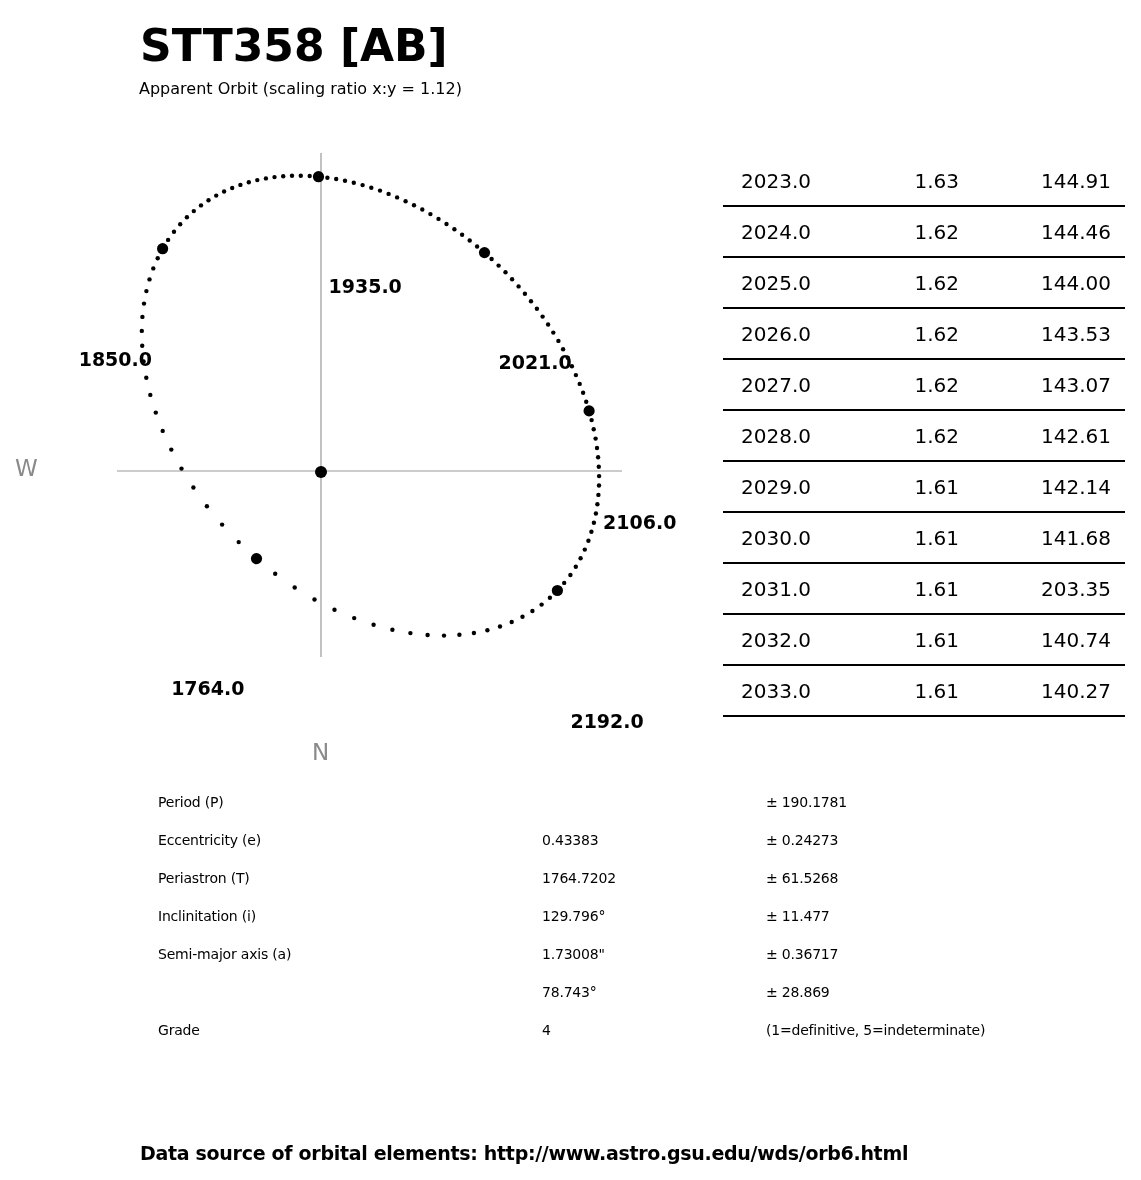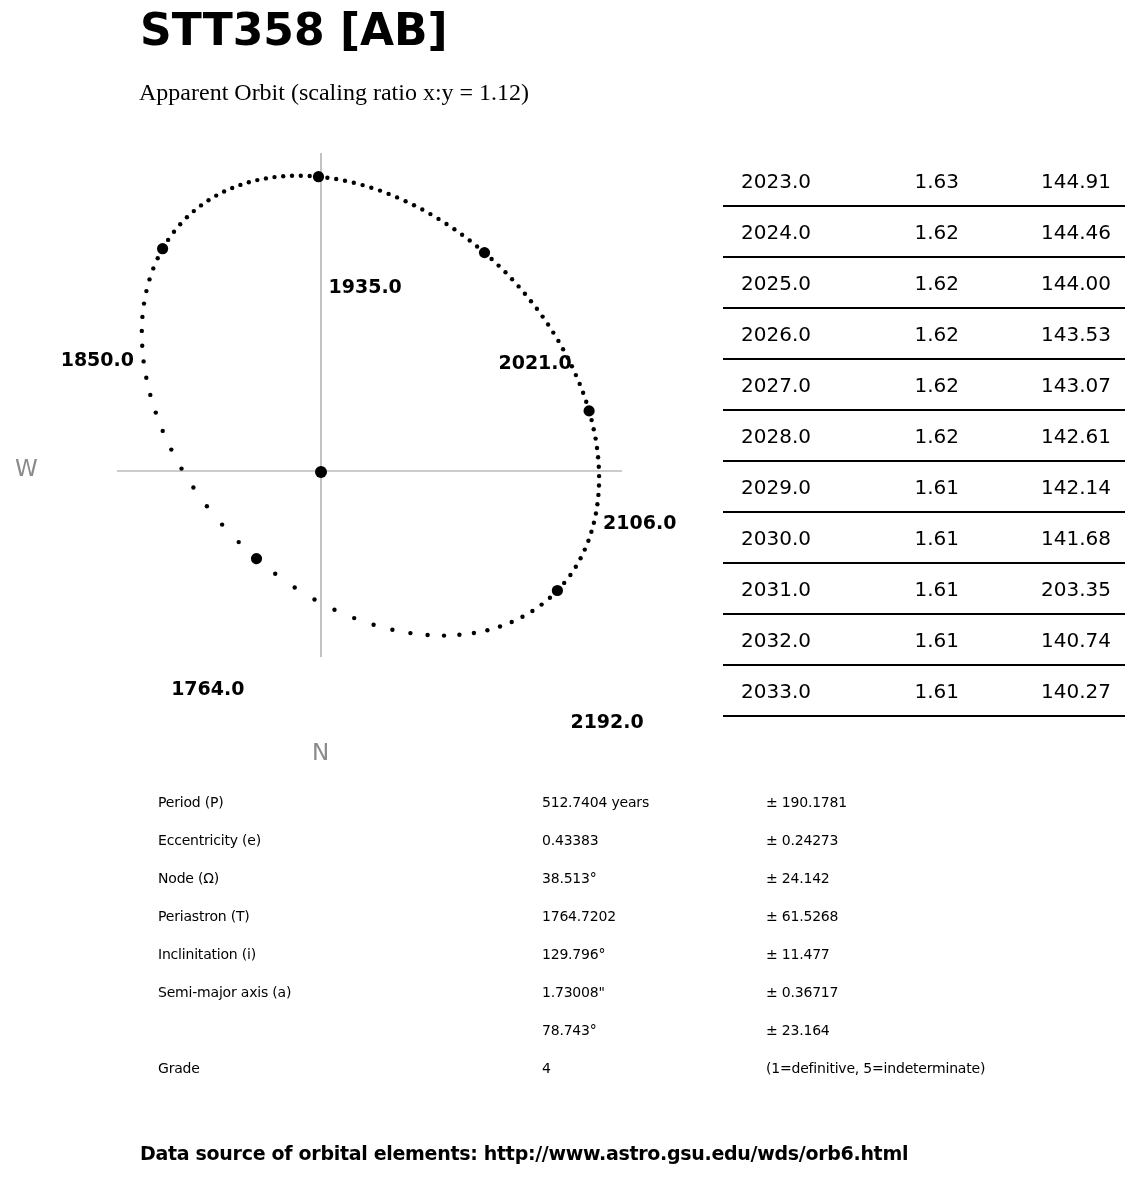--- a/index.html
+++ b/index.html
@@ -1,18 +1,18 @@
 <!DOCTYPE html>
 <html><head>
 <meta charset="utf-8">
 <style>
   html,body { margin:0; padding:0; background:#ffffff; }
   body { width:1141px; height:1180px; position:relative; font-family:"DejaVu Sans", sans-serif; color:#000; }
-  .page-title { position:absolute; left:140px; top:4px; margin:0; font-size:44px; font-weight:bold; white-space:nowrap; }
-  .subtitle { position:absolute; left:139px; top:79px; font-size:24px; white-space:nowrap;font-family:Liberation Serif, serif; }
+  .page-title { position:absolute; left:140px; top:20px; margin:0; font-size:44px; font-weight:bold; white-space:nowrap; }
+  .subtitle { position:absolute; left:139px; top:79px; font-size:16px; white-space:nowrap; }
   #orbit-svg { position:absolute; left:0; top:120px; }
   .epoch-label { position:absolute; font-size:19px; font-weight:bold; line-height:22px; white-space:nowrap; }
   .dir-label { position:absolute; font-size:23px; color:#8a8a8a; line-height:26px; }
   #ephem { position:absolute; left:723px; top:156px; width:402px; font-size:20px; }
   .ephem-row { display:flex; height:51px; border-bottom:2px solid #000; align-items:center; box-sizing:border-box; }
   .ephem-row.hdr { height:35px; }
   .ec { text-align:right; white-space:nowrap; }
   .ec.c1 { width:88px; }
   .ec.c2 { width:148px; }
   .ec.c3 { width:152px; }
@@ -159,21 +159,21 @@
       <circle cx="318.5" cy="176.7" r="5.6" fill="#000000"></circle>
       <circle cx="484.5" cy="252.6" r="5.6" fill="#000000"></circle>
       <circle cx="589.1" cy="410.9" r="5.6" fill="#000000"></circle>
       <circle cx="557.4" cy="590.5" r="5.6" fill="#000000"></circle>
     </g>
   <circle id="star-dot" cx="321" cy="472" r="6" fill="#000"></circle>
 </svg>
 
 <div id="plot-labels">
   <div class="epoch-label" id="epoch-label-0" style="left: 244.457px; top: 676.624px; transform: translateX(-100%);">1764.0</div>
-  <div class="epoch-label" id="epoch-label-1" style="left: 134px; top: 347.697px; transform: translateX(-100%);">1850.0</div>
+  <div class="epoch-label" id="epoch-label-1" style="left: 152px; top: 347.697px; transform: translateX(-100%);">1850.0</div>
   <div class="epoch-label" id="epoch-label-2" style="left: 328.505px; top: 274.656px;">1935.0</div>
   <div class="epoch-label" id="epoch-label-3" style="left: 498.457px; top: 350.624px;">2021.0</div>
   <div class="epoch-label" id="epoch-label-4" style="left: 603.058px; top: 510.93px;">2106.0</div>
   <div class="epoch-label" id="epoch-label-5" style="left: 570.418px; top: 709.537px;">2192.0</div>
   <div class="dir-label" style="left:15px; top:455px;">W</div>
   <div class="dir-label" style="left:312px; top:739px;">N</div>
 </div>
 
 <div id="ephem">
     <div class="ephem-row data">
@@ -227,23 +227,22 @@
       <div class="ec c3">140.74</div>
     </div>
     <div class="ephem-row data">
       <div class="ec c1">2033.0</div>
       <div class="ec c2">1.61</div>
       <div class="ec c3">140.27</div>
     </div>
   </div>
 
 <div id="elements">
-    <div class="el-row"><span>Period (P)</span><span class="el-value">512.7404 years</span><span class="el-error">± 190.1781</span></div>
+    <div class="el-row"><span>Period (P)</span><span class="el-error">± 190.1781</span></div>
     <div class="el-row"><span>Eccentricity (e)</span><span class="el-value">0.43383</span><span class="el-error">± 0.24273</span></div>
-    <div class="el-row"><span>Node (Ω)</span><span class="el-value">38.513°</span><span class="el-error">± 24.142</span></div>
     <div class="el-row"><span>Periastron (T)</span><span class="el-value">1764.7202</span><span class="el-error">± 61.5268</span></div>
     <div class="el-row"><span>Inclinitation (i)</span><span class="el-value">129.796°</span><span class="el-error">± 11.477</span></div>
     <div class="el-row"><span>Semi-major axis (a)</span><span class="el-value">1.73008"</span><span class="el-error">± 0.36717</span></div>
-    <div class="el-row"><span class="el-value">78.743°</span><span class="el-error">± 23.164</span></div>
+    <div class="el-row"><span class="el-value">78.743°</span><span class="el-error">± 28.869</span></div>
     <div class="el-row"><span>Grade</span><span class="el-value">4</span><span class="el-error">(1=definitive, 5=indeterminate)</span></div>
   </div>
 
 <div class="footer">Data source of orbital elements: http://www.astro.gsu.edu/wds/orb6.html</div>
 
 </body></html>

